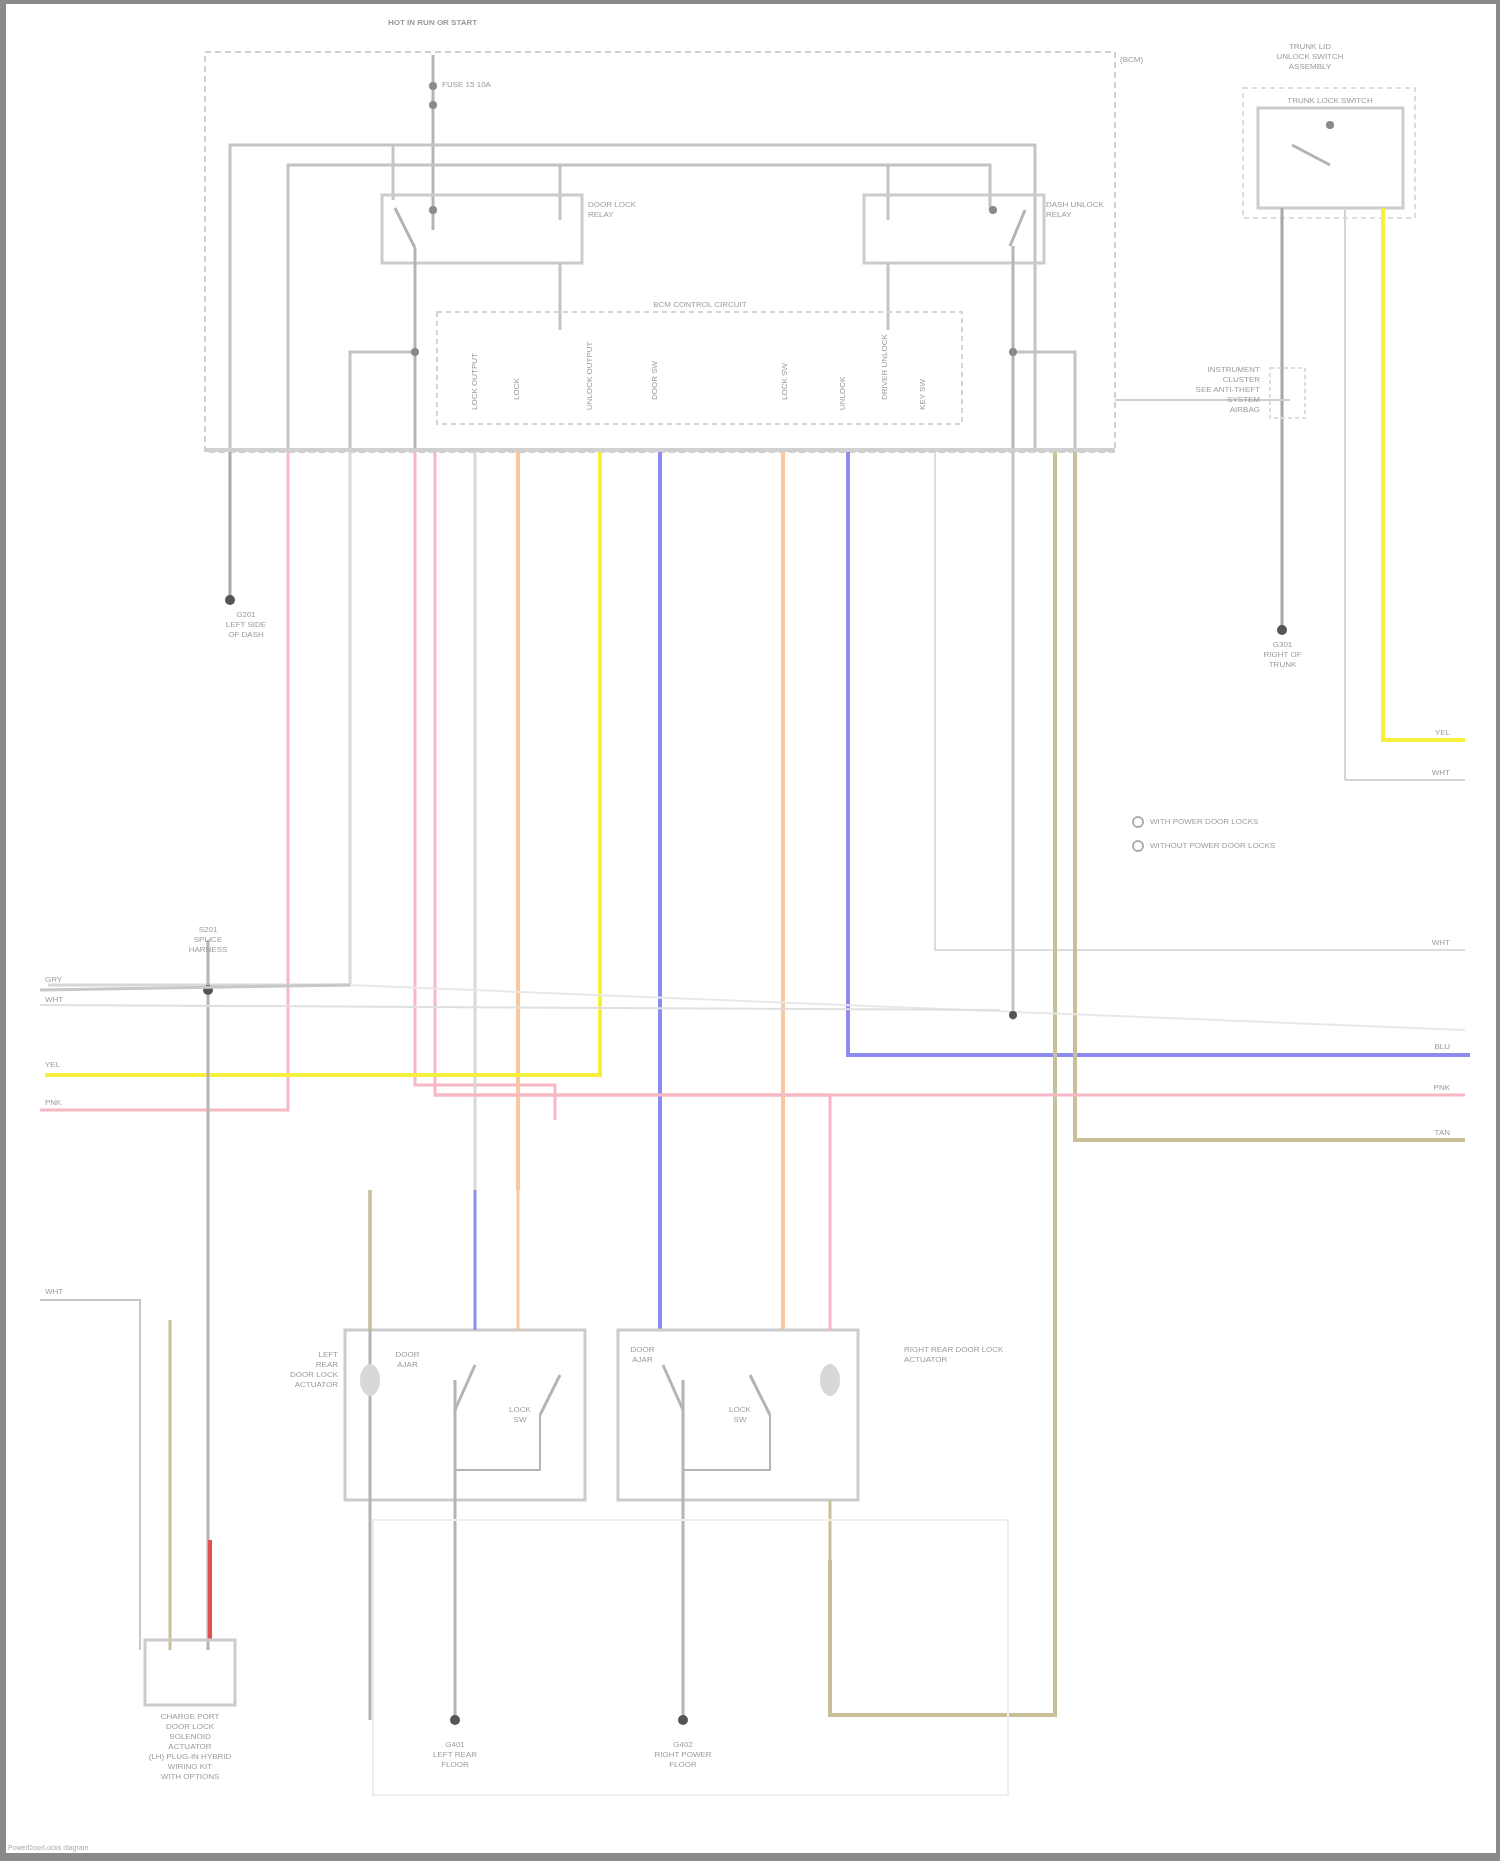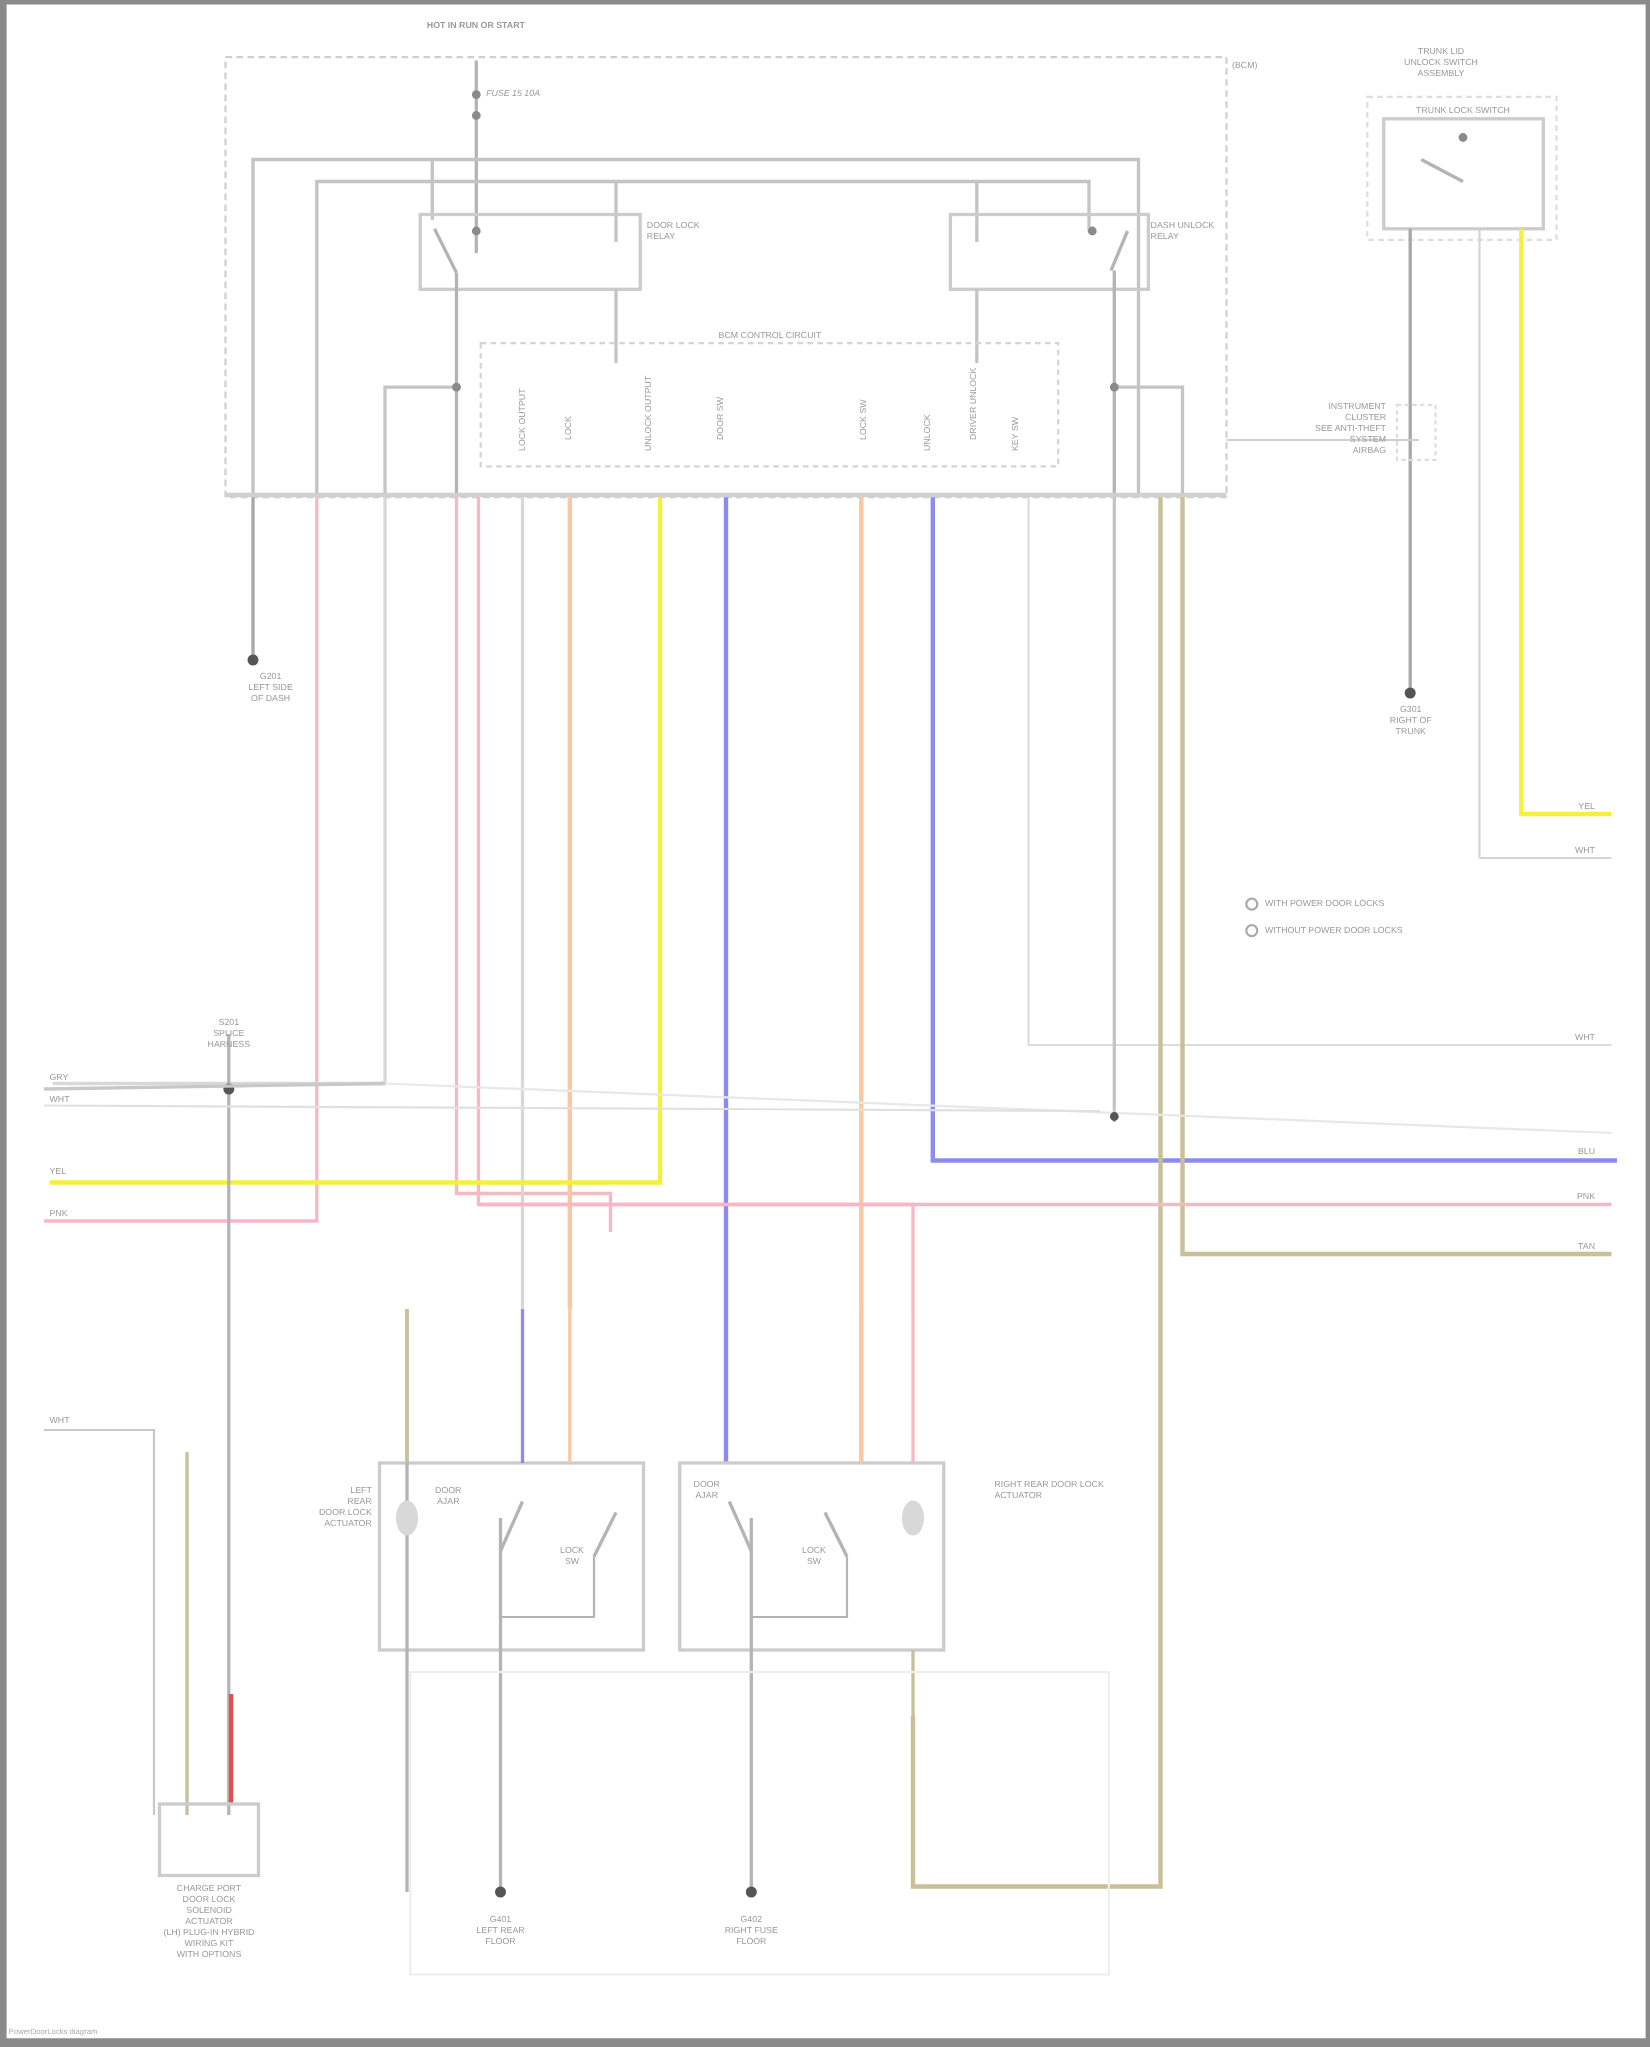--- a/index.html
+++ b/index.html
@@ -115,21 +115,21 @@
   <polyline points="1383,208 1383,740 1465,740" fill="none" stroke="#f4f03c" stroke-width="4"></polyline>
   <polyline points="1345,780 1465,780" fill="none" stroke="#d4d4d4" stroke-width="2"></polyline>
   <line x1="1115" y1="400" x2="1290" y2="400" stroke="#cfcfcf" stroke-width="2"></line>
   <rect x="1270" y="368" width="35" height="50" fill="none" stroke="#dddddd" stroke-width="2" stroke-dasharray="4,3"></rect>
 
   <circle cx="1138" cy="822" r="5" fill="none" stroke="#aaaaaa" stroke-width="2"></circle>
   <circle cx="1138" cy="846" r="5" fill="none" stroke="#aaaaaa" stroke-width="2"></circle>
 </svg>
 
 <div class="lbl" style="left:388px;top:18px;width:60px;font-weight:bold;">HOT IN RUN OR START</div>
-<div class="lbl l" style="left:442px;top:80px;font-style:italic;">FUSE 15 10A</div>
+<div class="lbl l" style="left:442px;top:80px;">FUSE 15 10A</div>
 <div class="lbl l" style="left:1120px;top:55px;">(BCM)</div>
 <div class="lbl l" style="left:588px;top:200px;width:60px;white-space:normal;">DOOR LOCK RELAY</div>
 <div class="lbl l" style="left:1046px;top:200px;width:60px;white-space:normal;">DASH UNLOCK RELAY</div>
 <div class="lbl" style="left:600px;top:300px;width:200px;">BCM CONTROL CIRCUIT</div>
 
 <div class="vt" style="left:470px;top:410px;">LOCK OUTPUT</div>
 <div class="vt" style="left:512px;top:400px;">LOCK</div>
 <div class="vt" style="left:585px;top:410px;">UNLOCK OUTPUT</div>
 <div class="vt" style="left:650px;top:400px;">DOOR SW</div>
 <div class="vt" style="left:780px;top:400px;">LOCK SW</div>
@@ -185,21 +185,21 @@
 DOOR LOCK ACTUATOR</div>
 <div class="lbl" style="left:620px;top:1345px;width:45px;">DOOR
 AJAR</div>
 <div class="lbl" style="left:720px;top:1405px;width:40px;">LOCK
 SW</div>
 
 <div class="lbl" style="left:420px;top:1740px;width:70px;">G401
 LEFT REAR
 FLOOR</div>
 <div class="lbl" style="left:648px;top:1740px;width:70px;">G402
-RIGHT FUSE
+RIGHT POWER
 FLOOR</div>
 <div class="lbl" style="left:115px;top:1712px;width:150px;">CHARGE PORT
 DOOR LOCK
 SOLENOID
 ACTUATOR
 (LH) PLUG-IN HYBRID
 WIRING KIT
 WITH OPTIONS</div>
 
 <div class="footer">PowerDoorLocks diagram</div>

